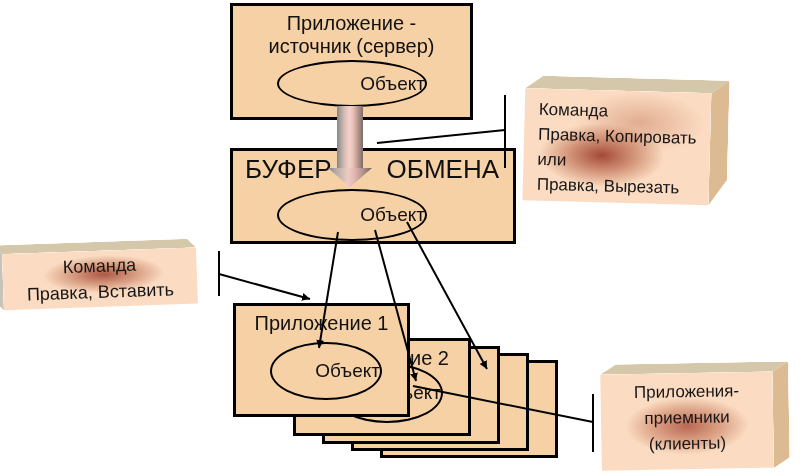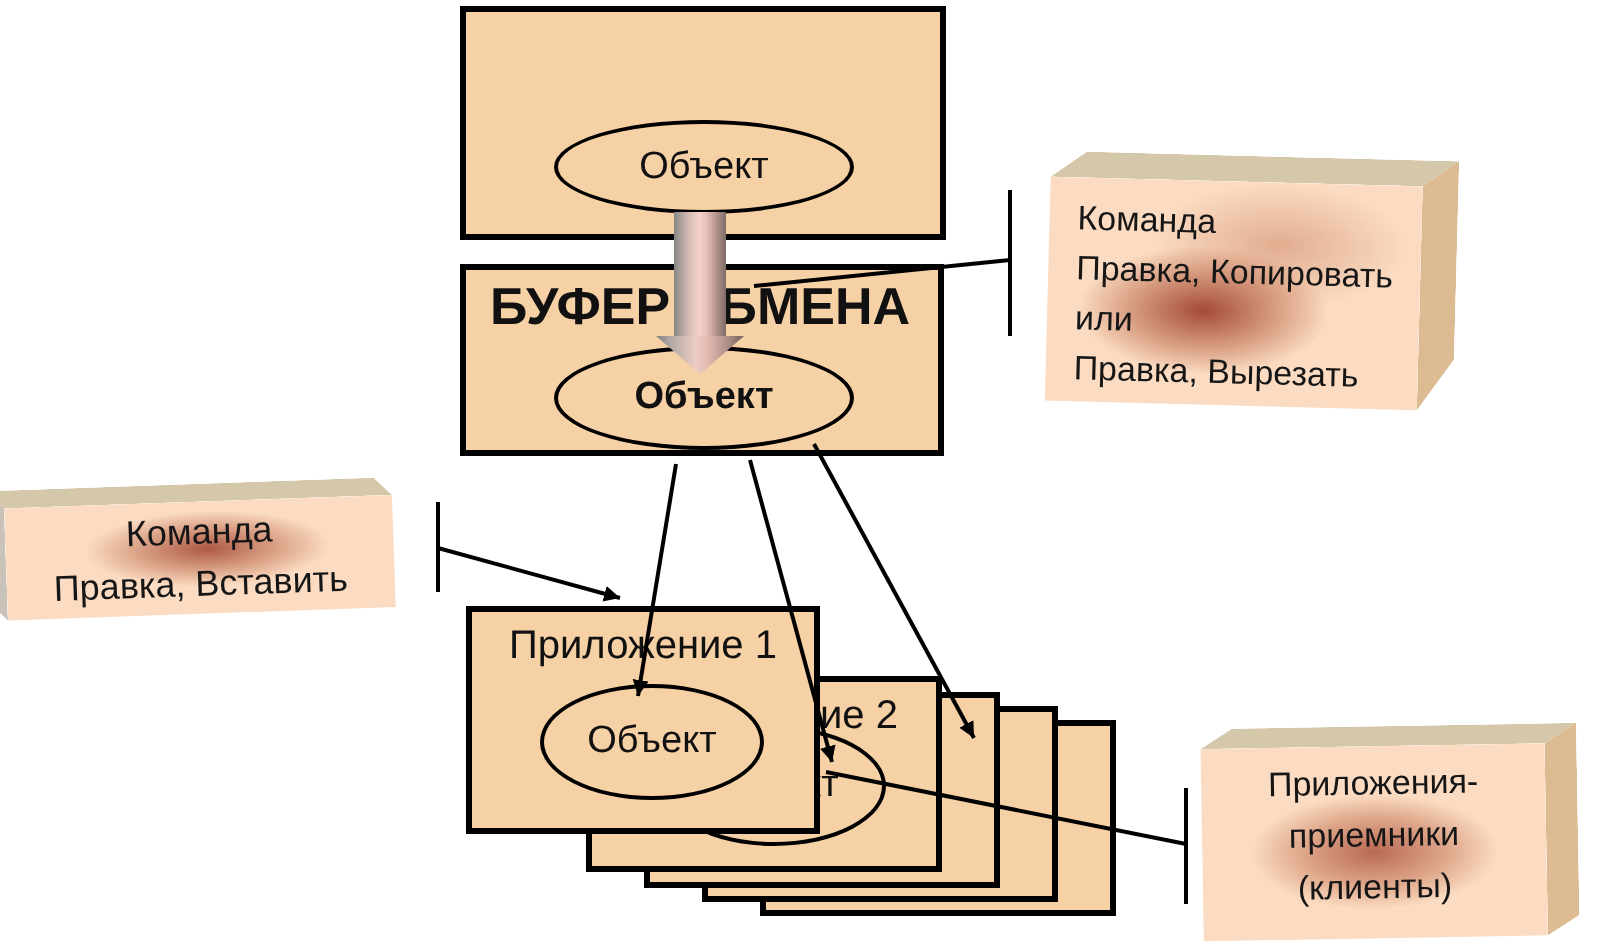--- a/index.html
+++ b/index.html
@@ -8,26 +8,26 @@
     font-family:"Liberation Sans", sans-serif; color:#111; overflow:hidden;
   }
   
   .box {
     position:absolute; background:#f7d1a6; border:3px solid #000;
     box-sizing:border-box; text-align:center;
   }
   .box-title { font-size:20px; line-height:23px; padding-top:6px; }
   .ellipse {
     position:absolute; background:#f7d1a6; border:2.5px solid #000;
-    border-radius:50%; display:flex; align-items:center; justify-content:center;
+    border-radius:50%; display:flex; align-items:center; justify-content:flex-end;
     font-size:19px; box-sizing:border-box;
   }
   #source-box   { left:230px; top:3px;   width:243px; height:117px; z-index:5; }
   #source-ellipse { left:44px; top:54px; width:150px; height:47px; }
-  #clipboard-box{ left:230px; top:132px; width:242px; height:96px; z-index:5;font-weight:bold; }
+  #clipboard-box{ left:230px; top:148px; width:286px; height:96px; z-index:5; }
   .clip-title { display:flex; justify-content:space-between; padding:4px 14px 0 12px;
     font-size:26px; line-height:28px; }
   #clipboard-ellipse { left:44px; top:38px; width:150px; height:52px; }
   #app1-box { left:233px; top:303px; width:177px; height:114px; z-index:5; }
   #app1-ellipse { left:34px; top:36px; width:112px; height:58px; }
   #app2-box { left:293px; top:338px; width:178px; height:98px; z-index:4; }
   #app2-ellipse { left:35px; top:22px; width:112px; height:60px; }
   .card { position:absolute; width:178px; height:98px; background:#f7d1a6;
     border:3px solid #000; box-sizing:border-box; }
   #card-1 { left:322px; top:346px; z-index:3; }
@@ -89,20 +89,24 @@
 
   
   #connectors { position:absolute; left:0; top:0; z-index:40; pointer-events:none; }
 </style>
 </head>
 <body>
 
 <div class="stage">
 
   <div class="box" id="source-box">
+    <div class="box-title">
+      <div>Приложение -</div>
+      <div>источник (сервер)</div>
+    </div>
     <div class="ellipse" id="source-ellipse">
       <span>Объект</span>
     </div>
   </div>
 
   <div class="box" id="clipboard-box">
     <div class="clip-title">
       <span>БУФЕР</span>
       <span>ОБМЕНА</span>
     </div>

